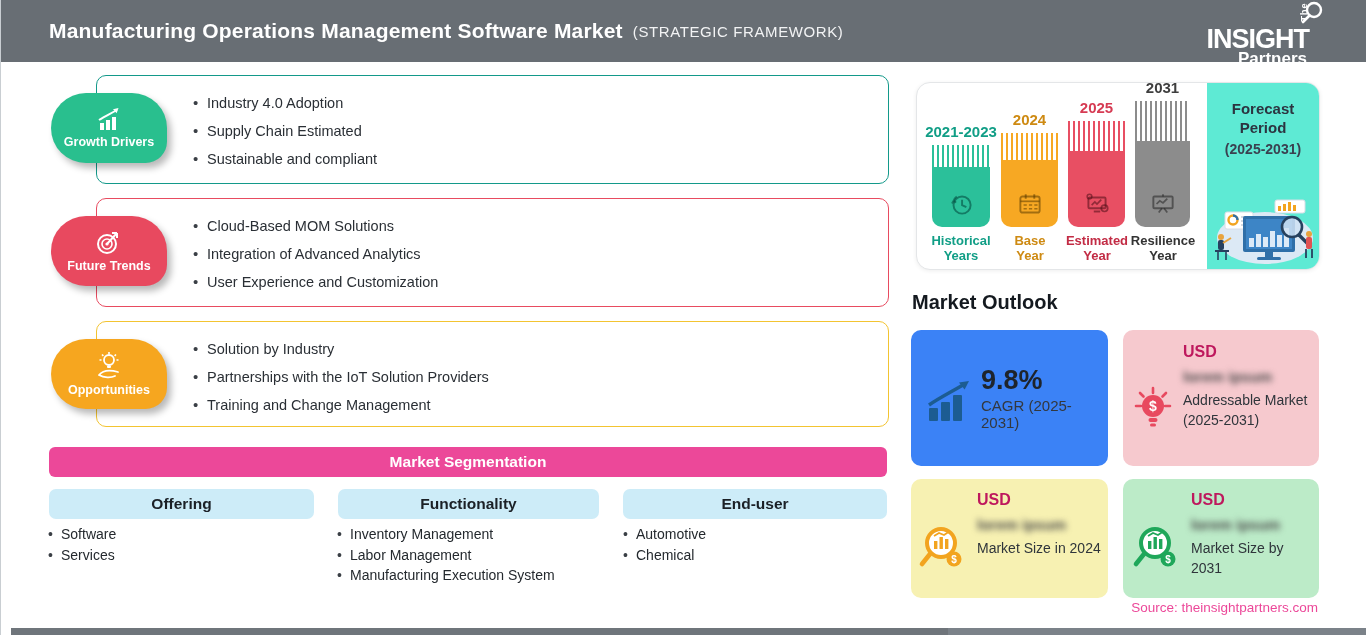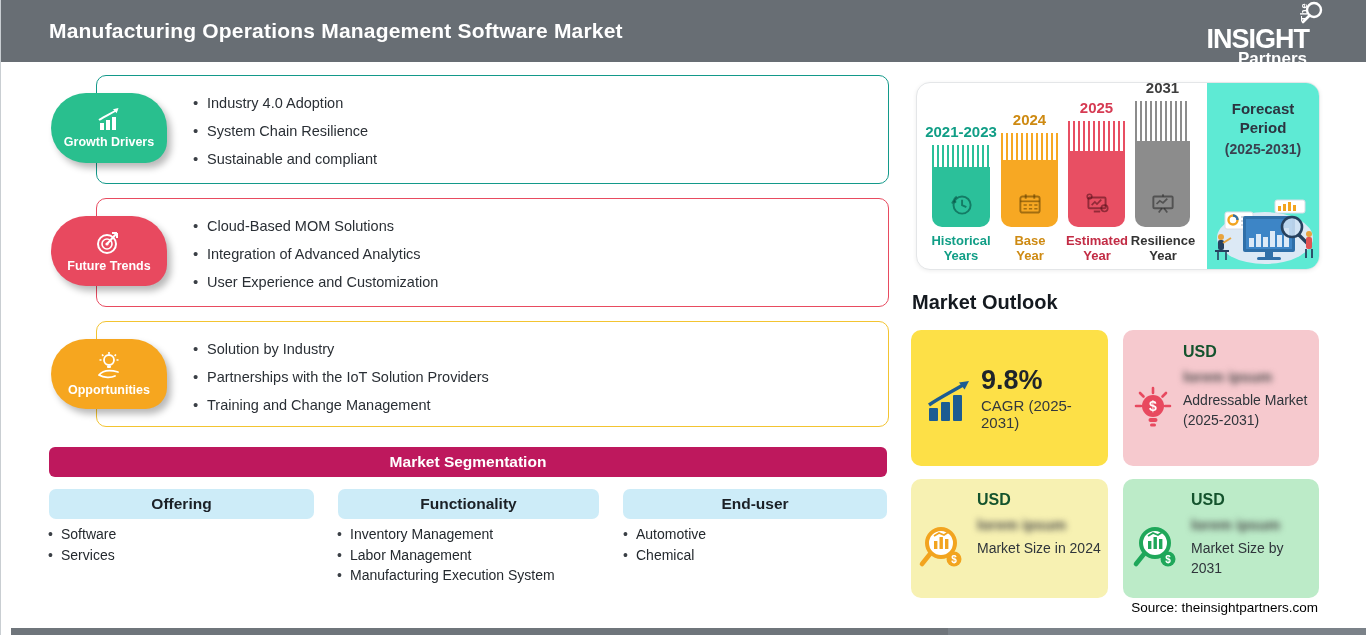--- a/index.html
+++ b/index.html
@@ -29,21 +29,21 @@
   .box li{position:relative;font-size:14.5px;color:#2A2F35;line-height:28px;padding-left:14px;}
   .box li::before{content:"•";position:absolute;left:0;top:0;color:#3A3F45;font-size:15px;}
   .badge{position:absolute;left:50px;width:116px;height:70px;border-radius:36px 36px 22px 36px;
     display:flex;flex-direction:column;align-items:center;justify-content:center;
     box-shadow:4px 5px 7px rgba(0,0,0,.28);color:#fff;z-index:3;}
   .badge0{top:93px;background:#29BF8E;}
   .badge1{top:216px;background:#E8495F;}
   .badge2{top:339px;background:#F6A61F;}
   .badge-label{font-size:12.5px;font-weight:bold;margin-top:2px;white-space:nowrap;}
   
-  .segbar{position:absolute;left:48px;top:447px;width:838px;height:30px;background:#be185d;
+  .segbar{position:absolute;left:48px;top:447px;width:838px;height:30px;background:#ec4899;
     border-radius:6px;display:flex;align-items:center;justify-content:center;
     color:#fff;font-size:15.5px;font-weight:bold;}
   .pill{position:absolute;top:489px;height:30px;background:#CDECF8;border-radius:7px;
     display:flex;align-items:center;justify-content:center;font-size:15.5px;font-weight:bold;color:#1B2026;}
   .pill0{left:48px;width:265px;}
   .pill1{left:337px;width:261px;}
   .pill2{left:622px;width:264px;}
   .segcol{position:absolute;top:524px;}
   .segcol0{left:47px;width:280px;}
   .segcol1{left:336px;width:290px;}
@@ -80,59 +80,60 @@
   .tl2{left:142px;width:76px;color:#C22B44;}
   .tl3{left:212px;width:68px;color:#333333;}
   .fpanel{position:absolute;right:0;top:0;width:112px;height:100%;background:#5eead4;
     border-radius:0 13px 13px 0;text-align:center;box-sizing:border-box;}
   .fp-text{margin-top:16px;font-weight:bold;font-size:15px;color:#2C3440;line-height:19px;padding:0 12px;}
   .fp-years{margin-top:4px;font-weight:bold;font-size:14px;color:#3A4150;}
   .fp-illu{position:absolute;left:2px;bottom:3px;}
   
   .outlook-title{position:absolute;left:911px;top:291px;font-size:20px;font-weight:bold;color:#14191F;}
   .card{position:absolute;border-radius:10px;box-sizing:border-box;}
-  .card0{left:910px;top:330px;width:197px;height:136px;background:#fde047;display:flex;align-items:center;padding-left:14px;}
+  .card0{left:910px;top:330px;width:197px;height:136px;background:#3b82f6;display:flex;align-items:center;padding-left:14px;}
   .card1c{left:1122px;top:330px;width:196px;height:136px;background:#F6C9CE;display:flex;padding:13px 8px 0 8px;}
   .card2c{left:910px;top:479px;width:197px;height:119px;background:#F7F1B2;display:flex;padding:12px 6px 0 6px;}
   .card3c{left:1122px;top:479px;width:196px;height:119px;background:#BCEBC8;display:flex;padding:12px 8px 0 8px;}
   .cval{font-size:27px;font-weight:bold;color:#1E242B;line-height:30px;}
   .ccap{font-size:15px;color:#33383E;margin-top:2px;}
   .cicon{flex:0 0 auto;align-self:center;margin-top:6px;}
   .ctext{margin-left:8px;}
-  .chead{font-weight:bold;font-size:16px;color:#14532d;}
+  .chead{font-weight:bold;font-size:16px;color:#be185d;}
   .cblur{font-weight:bold;font-size:15px;color:#4A4A4A;filter:blur(3px);margin:7px 0 5px;}
   .ccap2{font-size:14px;color:#2F353B;line-height:20px;}
-  .source{position:absolute;right:49px;top:600px;font-size:13.5px;color:#000000;}
+  .source{position:absolute;right:49px;top:600px;font-size:13.5px;color:#ec4899;}
   
   .bbar{position:absolute;left:10px;right:0;bottom:0;height:7px;background:#6F757B;}
   .bbar-light{position:absolute;left:947px;right:0;bottom:0;height:7px;background:#7B8289;}
   svg{display:block;}
 </style>
 </head>
 <body>
 
 <div class="header">
   <span class="title">Manufacturing Operations Management Software Market</span>
+  <span class="subtitle">(STRATEGIC FRAMEWORK)</span>
   <div class="logo">
     <div class="logo-row">
       <span class="logo-the">The</span>
       <span class="logo-insight">INSIGHT</span>
       <svg class="logo-lens" width="26" height="26" viewBox="0 0 26 26">
         <circle cx="15" cy="9" r="7" fill="none" stroke="#fff" stroke-width="2.4"></circle>
         <line x1="10.5" y1="14.5" x2="4" y2="21" stroke="#fff" stroke-width="2.6" stroke-linecap="round"></line>
       </svg>
     </div>
     <div class="logo-partners">Partners</div>
   </div>
 </div>
 
 <div class="box box0">
   <ul>
     <li>Industry 4.0 Adoption</li>
-    <li>System Chain Resilience</li>
+    <li>Supply Chain Estimated</li>
     <li>Sustainable and compliant</li>
   </ul>
 </div>
 <div class="badge badge0">
   <svg width="30" height="26" viewBox="0 0 30 26">
     <rect x="6" y="16" width="4" height="7" fill="#fff"></rect>
     <rect x="12" y="13" width="4" height="10" fill="#fff"></rect>
     <rect x="18" y="10" width="4" height="13" fill="#fff"></rect>
     <path d="M5 13 C11 9,16 7,23 3" fill="none" stroke="#fff" stroke-width="2"></path>
     <path d="M24.5 1 l-5.5 1.2 3.6 4z" fill="#fff"></path>

